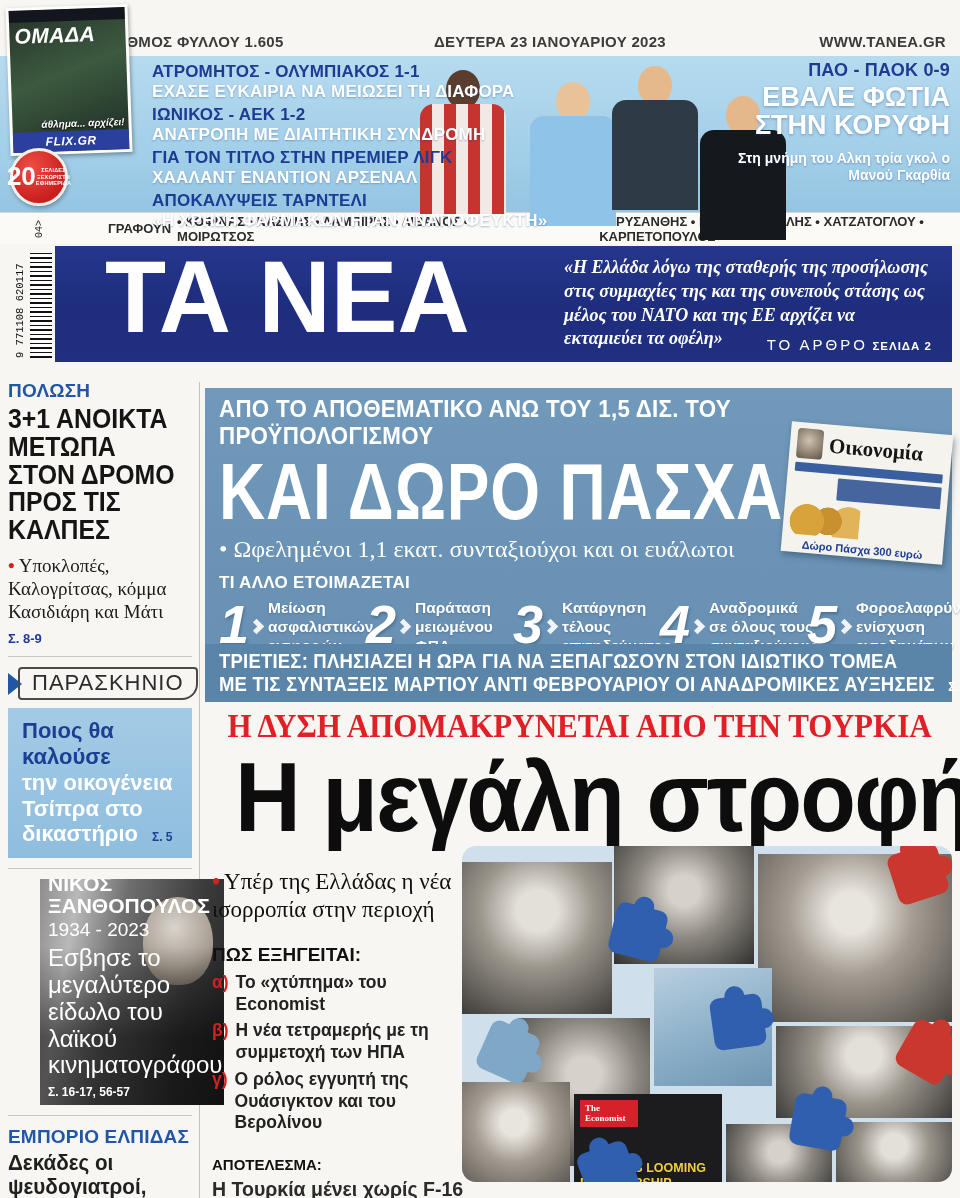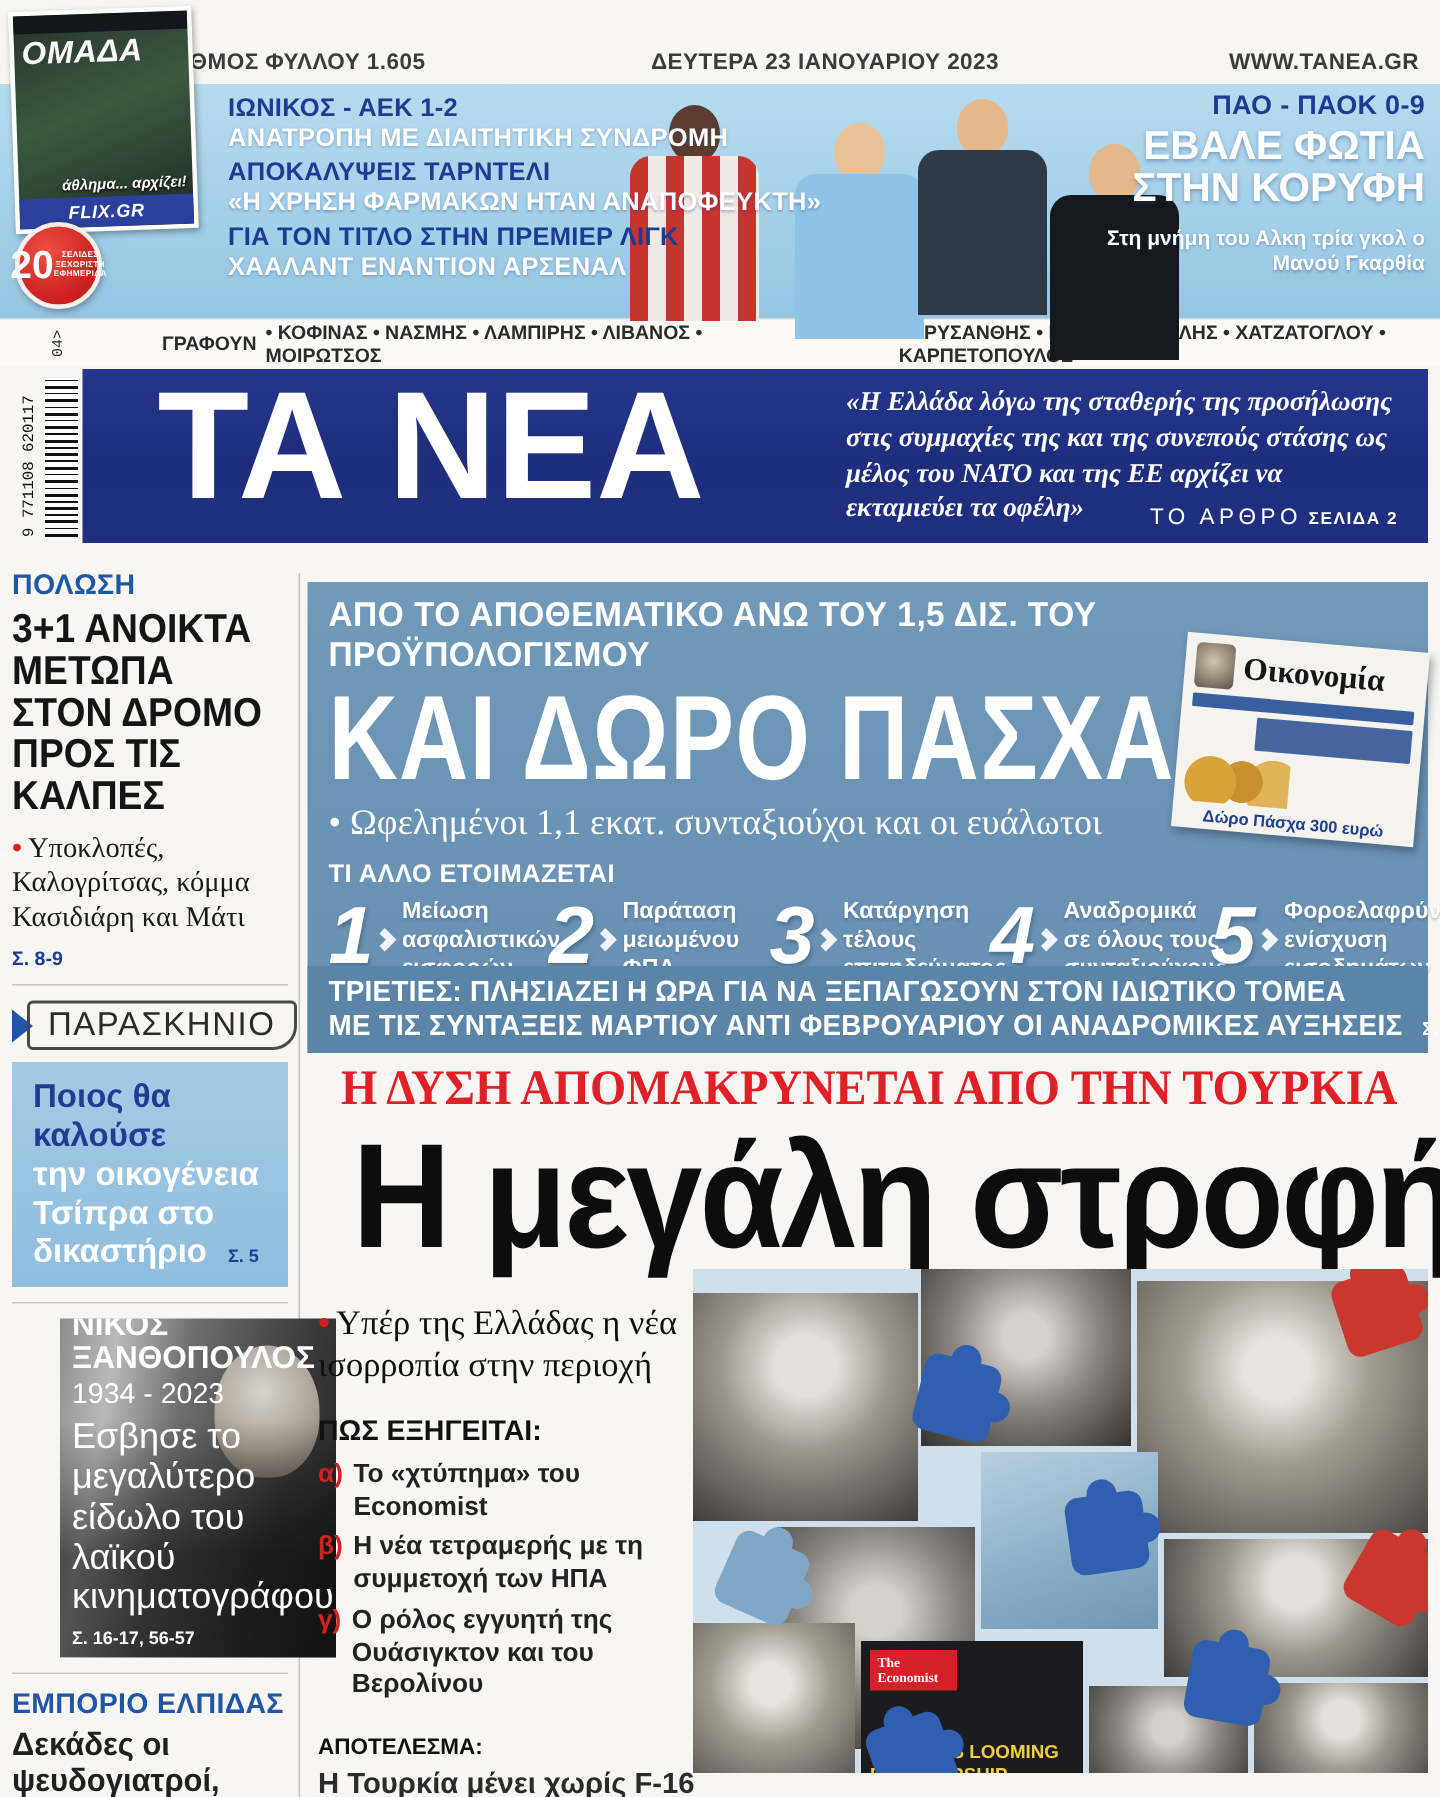--- a/index.html
+++ b/index.html
@@ -120,21 +120,21 @@
   .story-h { position:absolute; left:205px; top:740px; width:747px; text-align:center; color:#0d0d0d; font-weight:900; font-size:99px; letter-spacing:-2px; transform:scaleX(.92); transform-origin:center top; white-space:nowrap; }
   .story-col { position:absolute; left:212px; top:868px; width:252px; }
   .story-deck { font-family:"Liberation Serif", serif; font-size:23px; color:#101010; line-height:1.22; }
   .exp-lbl { font-weight:900; font-size:19px; color:#111; margin:20px 0 6px; }
   .exp-row { display:flex; font-size:17.5px; color:#222; line-height:1.24; margin-bottom:5px; font-weight:bold; }
   .exp-m { color:#d4201f; font-weight:900; margin-right:7px; flex:none; }
   .res-lbl { font-weight:900; font-size:15px; color:#111; margin:22px 0 4px; }
   .res-txt { font-size:19.5px; color:#2b2b2b; line-height:1.28; font-weight:bold; }
 
   
-  .collage { position:absolute; left:462px; top:846px; width:490px; height:336px; background:#cfe0ec; overflow:hidden; }
+  .collage { position:absolute; left:462px; top:846px; width:490px; height:336px; background:#cfe0ec; overflow:hidden;border-radius:14px; }
   .cell { position:absolute; }
   .g1 { background:radial-gradient(circle at 50% 32%, #e3e0da 0 16%, #9b958c 45%, #3f3d3a 100%); }
   .g2 { background:radial-gradient(circle at 50% 38%, #d6d2cb 0 15%, #8a867f 48%, #32312f 100%); }
   .g3 { background:radial-gradient(circle at 48% 35%, #e8e4de 0 14%, #a39c92 42%, #4a4641 100%); }
   .g4 { background:linear-gradient(160deg,#b9cfdf 0%,#8fb2ca 50%,#6f96b2 100%); }
   .econ { background:#1c1c1e; }
   .econ-brand { position:absolute; left:6px; top:6px; background:#d6202a; color:#fff; font-family:"Liberation Serif", serif; font-size:9px; font-weight:bold; padding:3px 5px; line-height:1.15; width:58px; }
   .econ-title { position:absolute; left:6px; bottom:8px; color:#f2cf3a; font-weight:900; font-size:12.5px; line-height:1.15; width:130px; }
   .puzzle { position:absolute; width:52px; height:52px; border-radius:9px; }
   .puzzle::before { content:""; position:absolute; width:20px; height:20px; border-radius:50%; background:inherit; top:-10px; left:16px; }
@@ -167,30 +167,34 @@
         <div class="head"></div>
         <div class="torso"></div>
       </div>
     <div class="player p4">
         <div class="head"></div>
         <div class="torso"></div>
       </div>
 
     <div class="b-headlines">
       <div class="b-item">
+        <div class="b-title">ΑΤΡΟΜΗΤΟΣ - ΟΛΥΜΠΙΑΚΟΣ 1-1</div>
+        <div class="b-sub">ΕΧΑΣΕ ΕΥΚΑΙΡΙΑ ΝΑ ΜΕΙΩΣΕΙ ΤΗ ΔΙΑΦΟΡΑ</div>
+      </div>
+      <div class="b-item">
         <div class="b-title">ΙΩΝΙΚΟΣ - ΑΕΚ 1-2</div>
         <div class="b-sub">ΑΝΑΤΡΟΠΗ ΜΕ ΔΙΑΙΤΗΤΙΚΗ ΣΥΝΔΡΟΜΗ</div>
+      </div>
+      <div class="b-item">
+        <div class="b-title">ΓΙΑ ΤΟΝ ΤΙΤΛΟ ΣΤΗΝ ΠΡΕΜΙΕΡ ΛΙΓΚ</div>
+        <div class="b-sub">ΧΑΑΛΑΝΤ ΕΝΑΝΤΙΟΝ ΑΡΣΕΝΑΛ</div>
       </div>
       <div class="b-item">
         <div class="b-title">ΑΠΟΚΑΛΥΨΕΙΣ ΤΑΡΝΤΕΛΙ</div>
         <div class="b-sub">«Η ΧΡΗΣΗ ΦΑΡΜΑΚΩΝ ΗΤΑΝ ΑΝΑΠΟΦΕΥΚΤΗ»</div>
-      </div>
-      <div class="b-item">
-        <div class="b-title">ΓΙΑ ΤΟΝ ΤΙΤΛΟ ΣΤΗΝ ΠΡΕΜΙΕΡ ΛΙΓΚ</div>
-        <div class="b-sub">ΧΑΑΛΑΝΤ ΕΝΑΝΤΙΟΝ ΑΡΣΕΝΑΛ</div>
       </div>
     </div>
 
     <div class="b-right">
       <div class="b-title">ΠΑΟ - ΠΑΟΚ 0-9</div>
       <div class="b-right-big">ΕΒΑΛΕ ΦΩΤΙΑ ΣΤΗΝ ΚΟΡΥΦΗ</div>
       <div class="b-right-sub">Στη μνήμη του Αλκη τρία γκολ ο Μανού Γκαρθία</div>
     </div>
   </div>
 

